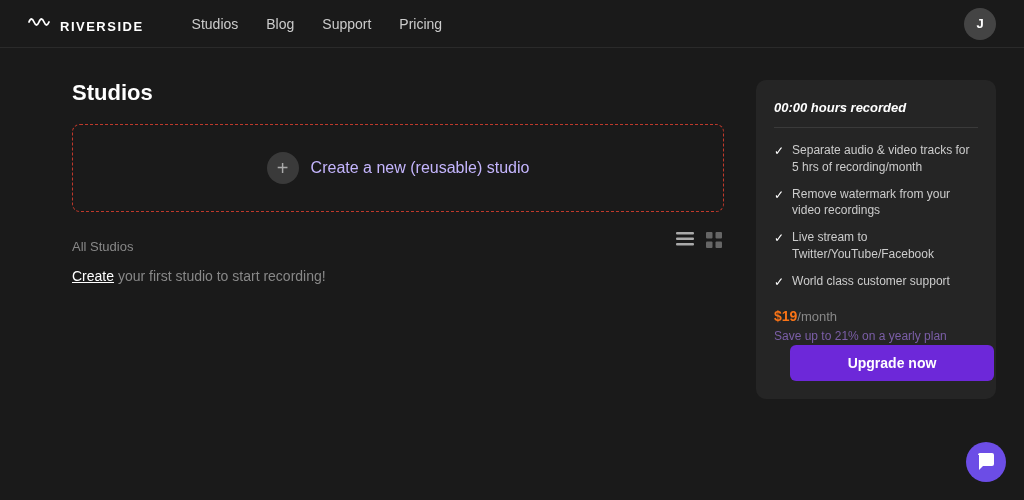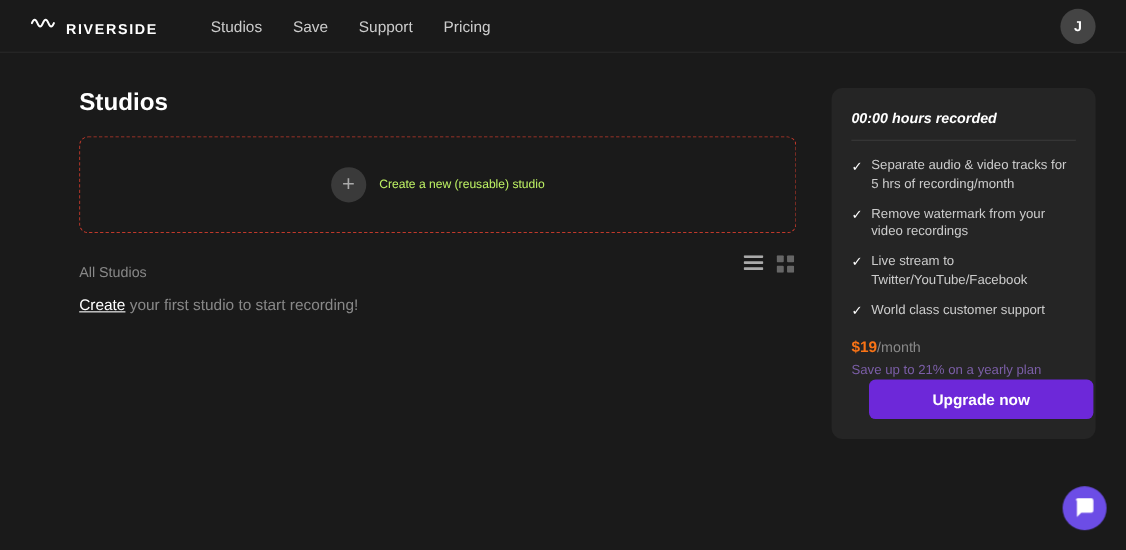--- a/index.html
+++ b/index.html
@@ -100,22 +100,22 @@
       background: #3a3a3a;
       display: flex;
       align-items: center;
       justify-content: center;
       font-size: 20px;
       color: #aaa;
       margin-right: 12px;
       flex-shrink: 0;
     }
     .create-studio-label {
-      font-size: 11px;
-      color: #bef264;
+      font-size: 16px;
+      color: #c4b5fd;
     }
 
     
     .studios-header {
       display: flex;
       align-items: flex-end;
       justify-content: space-between;
       margin-bottom: 14px;
     }
     .all-studios-label {
@@ -252,21 +252,21 @@
   <div class="nav-logo">
     <span class="logo-wave">
       <svg width="22" height="16" viewBox="0 0 22 16" fill="none" xmlns="http://www.w3.org/2000/svg">
         <path d="M1 8 Q3.5 2, 6 8 Q8.5 14, 11 8 Q13.5 2, 16 8 Q18.5 14, 21 8" stroke="#ffffff" stroke-width="1.8" fill="none" stroke-linecap="round"></path>
       </svg>
     </span>
     <span class="nav-logo-text">RIVERSIDE</span>
   </div>
   <div class="nav-links">
     <a class="nav-link">Studios</a>
-    <a class="nav-link">Save</a>
+    <a class="nav-link">Blog</a>
     <a class="nav-link">Support</a>
     <a class="nav-link">Pricing</a>
   </div>
   <div class="nav-avatar">J</div>
 </nav>
 
 <div class="main">
 
   <div class="left-col">
     <h1 class="page-title">Studios</h1>

